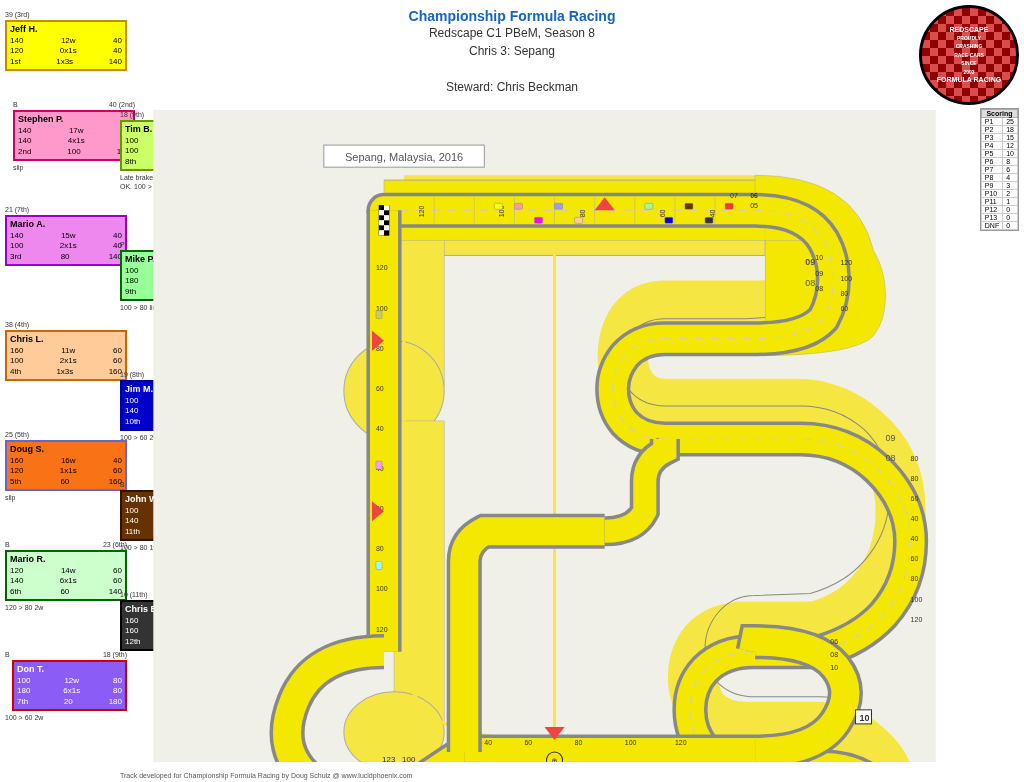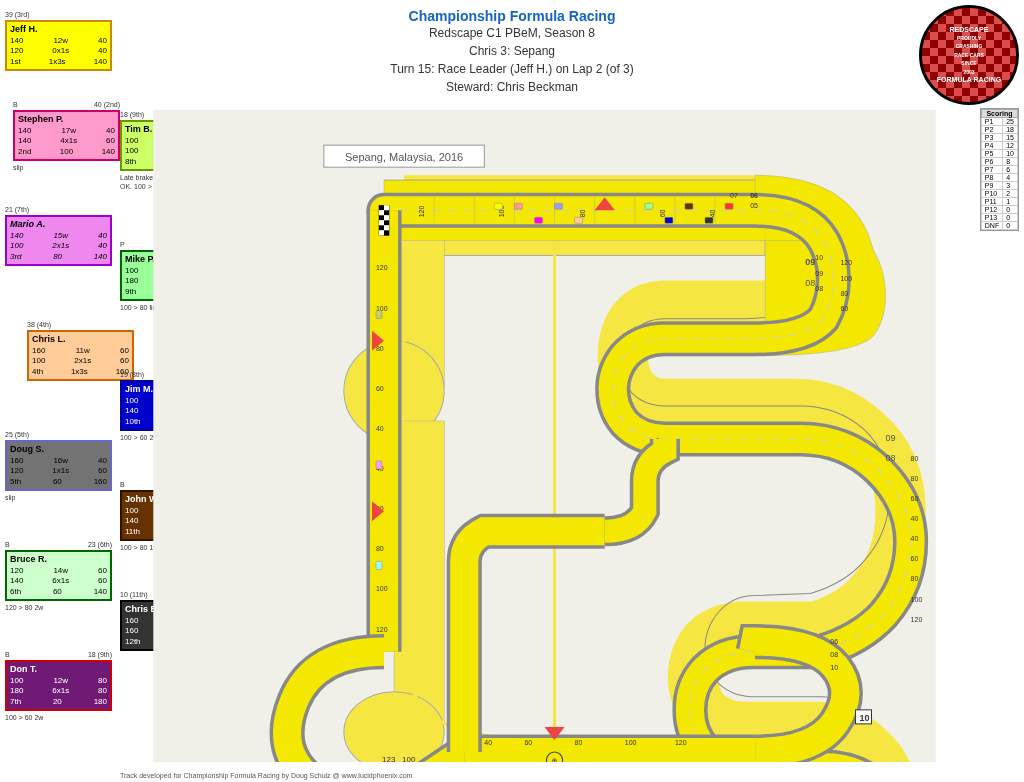--- a/index.html
+++ b/index.html
@@ -87,21 +87,21 @@
     }
     #scoring .score-header {
       background: #ddd;
       font-weight: bold;
       text-align: center;
     }
 
     
     .player-card {
       position: absolute;
-      width: 107px;
+      width: 122px;
       font-size: 8px;
       line-height: 1.3;
     }
     .card-header {
       display: flex;
       justify-content: space-between;
       font-size: 7px;
       color: #333;
       margin-bottom: 1px;
     }
@@ -153,21 +153,21 @@
 
   </style>
 </head>
 <body>
 
 <div id="header">
   <div class="title">Championship Formula Racing</div>
   <div class="subtitle">
     <span>Redscape C1 PBeM, Season 8</span><br>
     <span>Chris 3: Sepang</span><br>
-    <span>Turn 15: Race Leader (Jeff H.) on Lap 2 (of 3)</span><br>
+    <br>
     <span>Steward: Chris Beckman</span>
   </div>
 </div>
 
 <div id="logo">
   <div class="logo-outer">
     <div class="logo-checker"></div>
     <div class="logo-text">
       REDSCAPE<br>
       <span style="font-size:5px">PROUDLY<br>CRASHING<br>RACE CARS<br>SINCE<br>2003</span><br>
@@ -233,41 +233,41 @@
         <span>140</span>
       </div>
   </div>
   <div class="card-note">slip</div>
 </div>
 
 <div class="player-card" style="top:205px; left:5px;">
   <div class="card-header">
       <span>21 (7th)</span>
     </div>
-  <div class="card-body" style="background:#ee88ee; border-color:#9900cc;font-style:italic;">
+  <div class="card-body" style="background:#ee88ee; border-color:#9900cc;">
     <div class="card-name">Mario A.</div>
     <div class="card-row">
         <span>140</span>
         <span>15w</span>
         <span>40</span>
       </div>
     <div class="card-row">
         <span>100</span>
         <span>2x1s</span>
         <span>40</span>
       </div>
     <div class="card-row">
         <span>3rd</span>
         <span>80</span>
         <span>140</span>
       </div>
   </div>
 </div>
 
-<div class="player-card" style="top:320px; left:5px;margin-left:22px;">
+<div class="player-card" style="top:320px; left:5px;">
   <div class="card-header">
       <span>38 (4th)</span>
     </div>
   <div class="card-body" style="background:#ffcc99; border-color:#cc6600;">
     <div class="card-name">Chris L.</div>
     <div class="card-row">
         <span>160</span>
         <span>11w</span>
         <span>60</span>
       </div>
@@ -281,21 +281,21 @@
         <span>1x3s</span>
         <span>160</span>
       </div>
   </div>
 </div>
 
 <div class="player-card" style="top:430px; left:5px;">
   <div class="card-header">
       <span>25 (5th)</span>
     </div>
-  <div class="card-body" style="background:#737373; border-color:#6666cc;">
+  <div class="card-body" style="background:#f97316; border-color:#6666cc;">
     <div class="card-name">Doug S.</div>
     <div class="card-row">
         <span>160</span>
         <span>16w</span>
         <span>40</span>
       </div>
     <div class="card-row">
         <span>120</span>
         <span>1x1s</span>
         <span>60</span>
@@ -308,21 +308,21 @@
   </div>
   <div class="card-note">slip</div>
 </div>
 
 <div class="player-card" style="top:540px; left:5px;">
   <div class="card-header">
       <span>B</span>
       <span>23 (6th)</span>
     </div>
   <div class="card-body" style="background:#ccffcc; border-color:#006600;">
-    <div class="card-name">Bruce R.</div>
+    <div class="card-name">Mario R.</div>
     <div class="card-row">
         <span>120</span>
         <span>14w</span>
         <span>60</span>
       </div>
     <div class="card-row">
         <span>140</span>
         <span>6x1s</span>
         <span>60</span>
       </div>
@@ -333,21 +333,21 @@
       </div>
   </div>
   <div class="card-note">120 &gt; 80 2w</div>
 </div>
 
 <div class="player-card" style="top:650px; left:5px;">
   <div class="card-header">
       <span>B</span>
       <span>18 (9th)</span>
     </div>
-  <div class="card-body" style="background:#701a75; border-color:#cc0000; color:#fff;">
+  <div class="card-body" style="background:#8b5cf6; border-color:#cc0000; color:#fff;margin-left:7px;">
     <div class="card-name">Don T.</div>
     <div class="card-row">
         <span>100</span>
         <span>12w</span>
         <span>80</span>
       </div>
     <div class="card-row">
         <span>180</span>
         <span>6x1s</span>
         <span>80</span>

